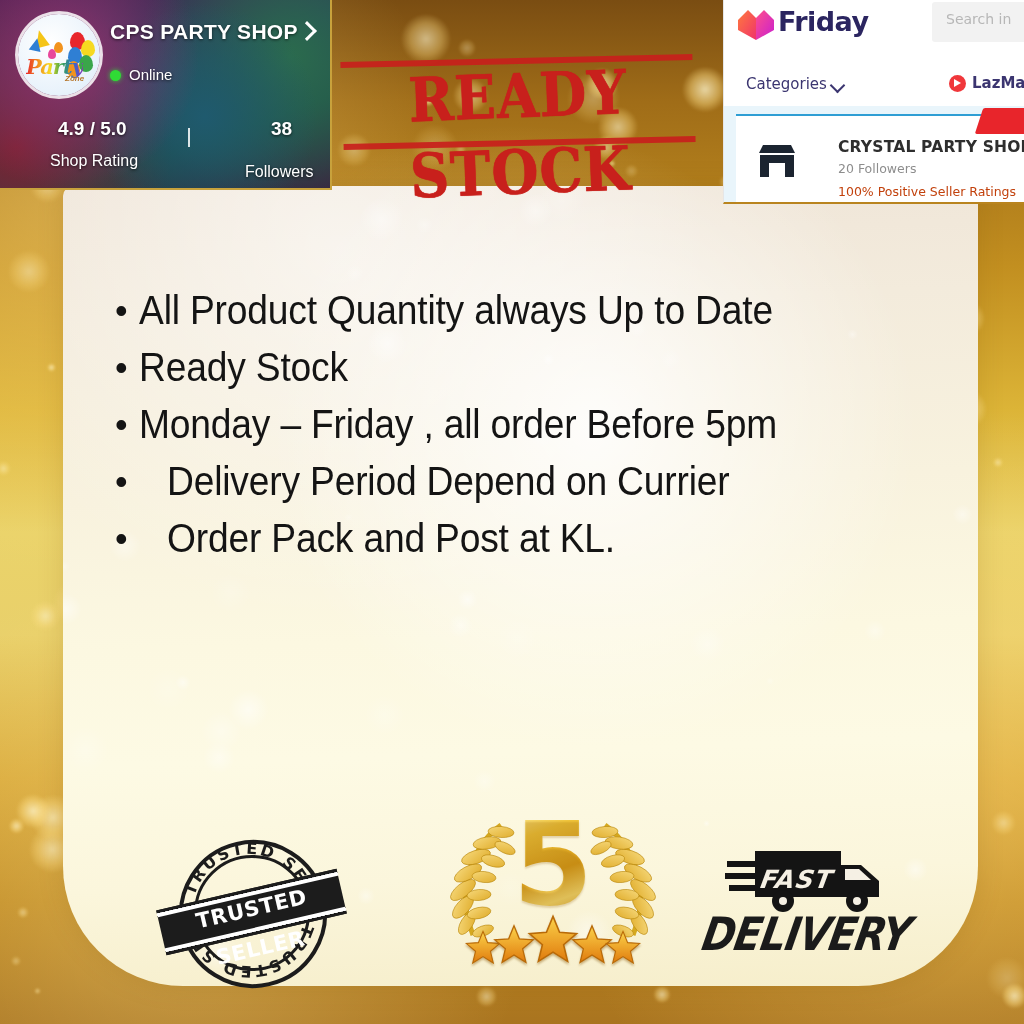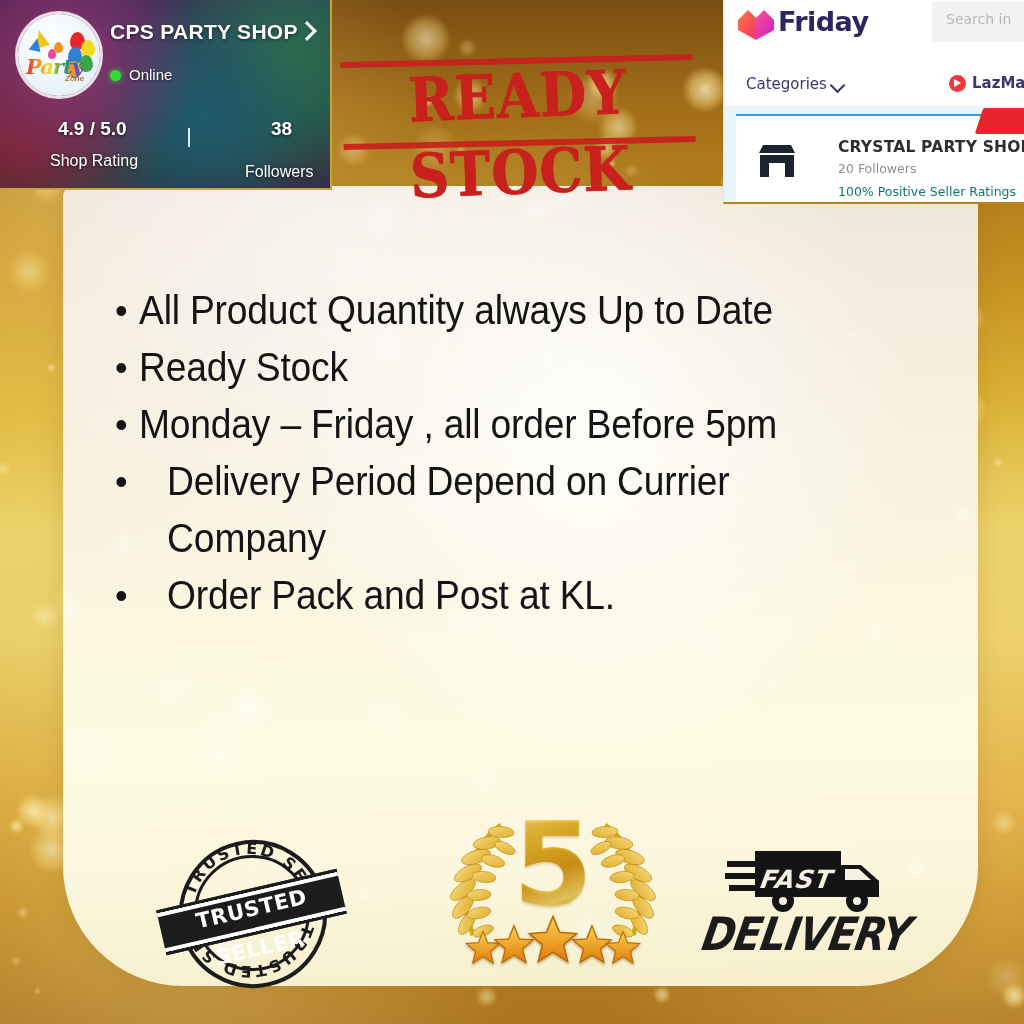--- a/index.html
+++ b/index.html
@@ -103,21 +103,21 @@
   #lazada .lmcirc:after{content:"";position:absolute;left:5px;top:4px;border-left:7px solid #fff;
       border-top:4px solid transparent;border-bottom:4px solid transparent;}
   #lazada .lmtxt{font-size:15px;color:#3b3570;font-weight:600;white-space:nowrap;}
   #lazada .shopcard{position:absolute;left:0;top:106px;width:100%;height:96px;background:#e9f5fb;}
   #lazada .shopinner{position:absolute;left:12px;top:114px;right:0;height:88px;background:#fff;border-top:2px solid #2f9ed4;}
   #lazada .ribbon{position:absolute;right:-12px;top:108px;width:58px;height:26px;background:#e8252b;
       transform:skewX(-18deg);border-radius:2px;}
   #lazada .storeicon{position:absolute;left:32px;top:143px;width:42px;height:36px;}
   #lazada .shoptitle{position:absolute;left:114px;top:138px;font-size:15.5px;font-weight:bold;color:#2e2e2e;letter-spacing:.2px;white-space:nowrap;}
   #lazada .shopfoll{position:absolute;left:114px;top:161px;font-size:12.5px;color:#8d8d8d;white-space:nowrap;}
-  #lazada .shoprate{position:absolute;left:114px;top:184px;font-size:12.5px;color:#0f766e;white-space:nowrap;}
+  #lazada .shoprate{position:absolute;left:114px;top:184px;font-size:12.5px;color:#c2410c;white-space:nowrap;}
 
   
   #stamp{position:absolute;left:338px;top:52px;width:360px;height:100px;z-index:7;
      transform:rotate(-2.2deg);}
   #stamp .bar{position:absolute;left:4px;width:352px;height:6px;background:#c8201c;opacity:.92;}
   #stamp .bar.t{top:6px;transform:rotate(.9deg);}
   #stamp .bar.b{top:88px;transform:rotate(.9deg);}
   #stamp .rs{position:absolute;left:0;top:14px;width:360px;text-align:center;
      font-family:"DejaVu Serif",serif;font-weight:bold;font-size:54px;color:#c8201c;
      letter-spacing:1px;line-height:68px;
@@ -458,23 +458,20 @@
     <span class="tx">Ready Stock</span>
   </div>
   <div class="li">
     <span class="bu">•</span>
     <span class="tx">Monday – Friday , all order Before 5pm</span>
   </div>
   <div class="li">
     <span class="bu wide">•</span>
     <span class="tx">Delivery Period Depend on Currier</span>
   </div>
-  <div class="cont">
-    <span class="tx">Company</span>
-  </div>
   <div class="li">
     <span class="bu wide">•</span>
     <span class="tx">Order Pack and Post at KL.</span>
   </div>
 </div>
 
 <div id="badges">
 
   <div class="ts">
     <div class="ring"></div>

